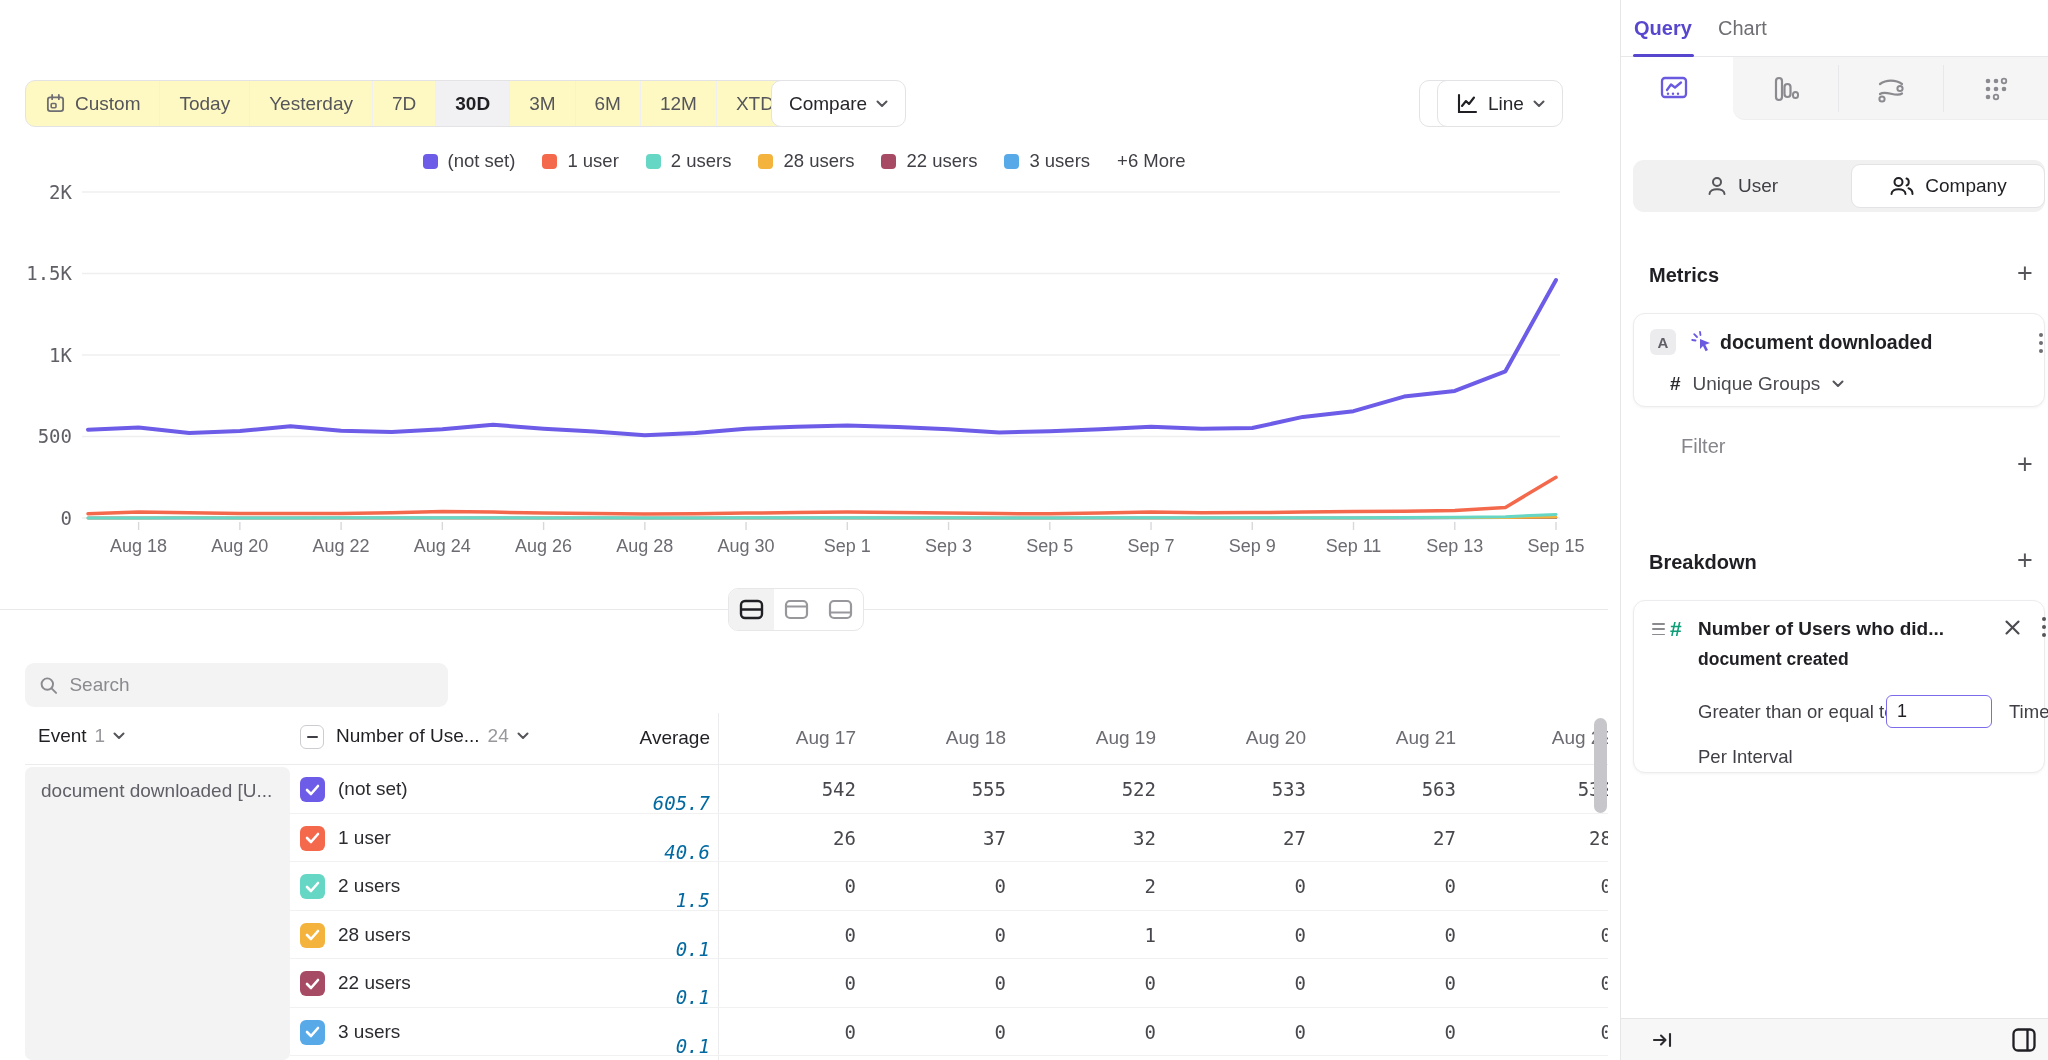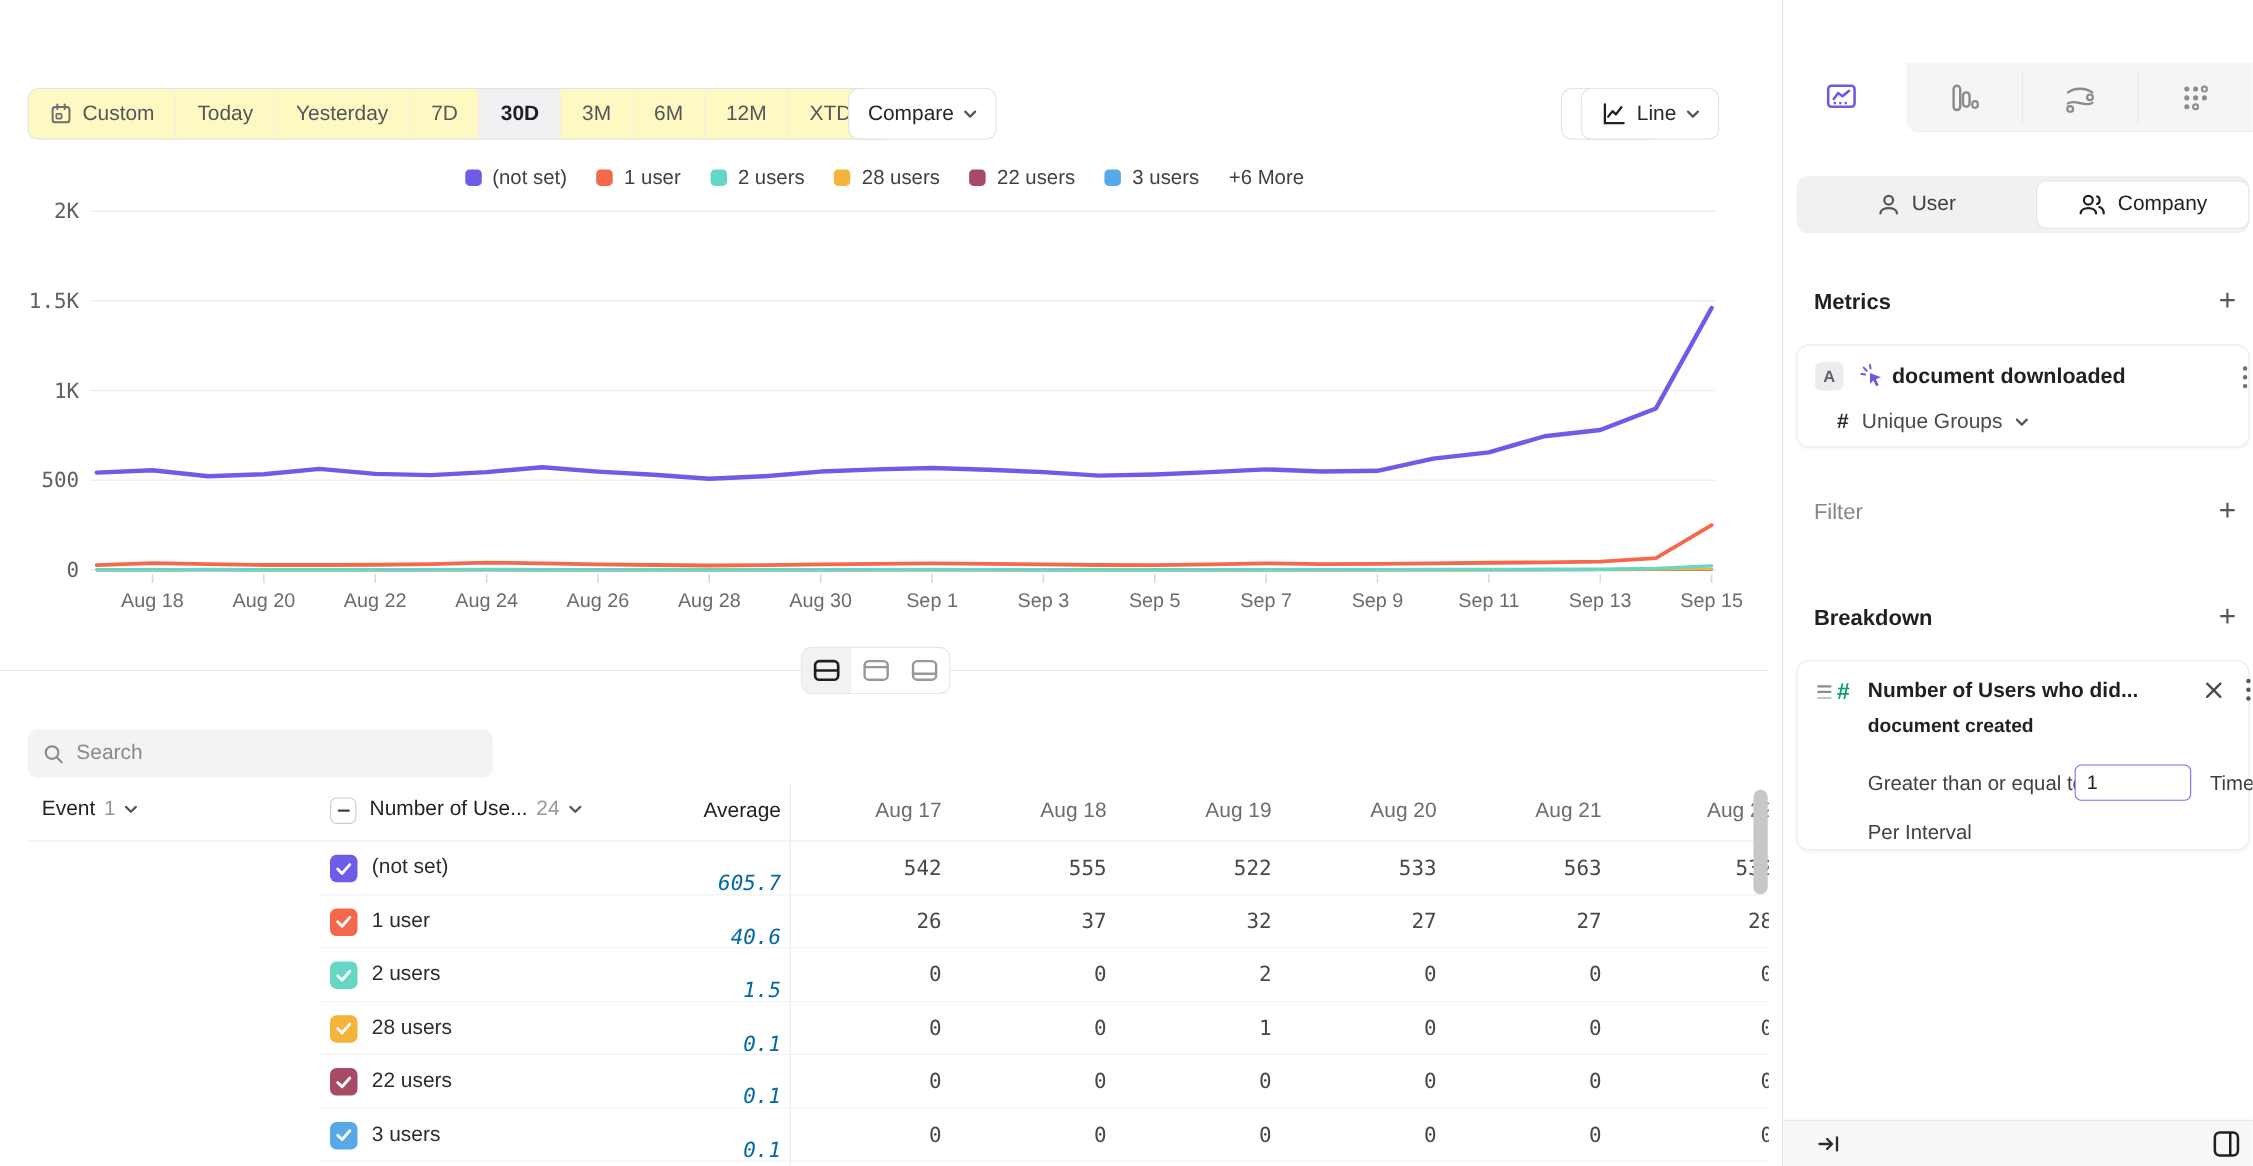--- a/index.html
+++ b/index.html
@@ -332,20 +332,23 @@
           <div class="date-h" style="left: 1018px;">Aug 19</div>
           <div class="date-h" style="left: 1168px;">Aug 20</div>
           <div class="date-h" style="left: 1318px;">Aug 21</div>
           <div class="date-h" style="left: 1468px; width: 156px;">Aug 22</div>
         </div>
       <div class="hline"></div>
     </div>
 
     <div class="col-divider"></div>
 
+    <div class="event-panel">
+      <span>document downloaded [U...</span>
+    </div>
 
     <div class="rows" id="rows">
         <div class="t-row" style="top: 0px;">
           <div class="cbx" style="background: rgb(108, 92, 231);">
             <svg width="15" height="12" viewBox="0 0 15 12">
               <polyline points="2,6 6,10 13,2" fill="none" stroke="#fff" stroke-width="2.6" stroke-linecap="round" stroke-linejoin="round"></polyline>
             </svg>
           </div>
           <span class="row-label">(not set)</span>
           <span class="row-avg mono">605.7</span>
@@ -431,20 +434,25 @@
           <span class="cell mono" style="left: 1028px;">0</span>
           <span class="cell mono" style="left: 1178px; width: 156px;">0</span>
         </div>
       </div>
 
     <div class="vscroll"></div>
   </div>
 
   <div class="sidebar">
 
+    <div class="sb-tabs">
+      <span class="sb-tab q">Query</span>
+      <span class="sb-tab c">Chart</span>
+      <div class="sb-underline"></div>
+    </div>
 
     <div class="ct-row">
       <div class="ct-gray"></div>
       <div class="ct-sep" style="left:217px;"></div>
       <div class="ct-sep" style="left:322px;"></div>
       <div class="ct-cell" style="left:0;">
         <svg width="30" height="28" viewBox="0 0 30 28">
           <rect x="3" y="3" width="24" height="19" rx="3" fill="none" stroke="#6a5ae0" stroke-width="2.3"></rect>
           <polyline points="8,15 12,9.5 16,12.5 22,7.5" fill="none" stroke="#6a5ae0" stroke-width="2.3" stroke-linecap="round" stroke-linejoin="round"></polyline>
           <circle cx="9" cy="18.7" r="1.2" fill="#6a5ae0"></circle>
@@ -519,21 +527,21 @@
       </svg>
       <div class="metric-agg">
         <span class="hash-dark">#</span>
         <span>Unique Groups</span>
         <svg width="12" height="8" viewBox="0 0 12 8">
             <polyline points="1.5,1.5 6,6 10.5,1.5" fill="none" stroke="#55555a" stroke-width="2" stroke-linecap="round" stroke-linejoin="round"></polyline>
           </svg>
       </div>
     </div>
 
-    <div class="sb-heading gray" style="top:455px;">Filter</div>
+    <div class="sb-heading gray" style="top:435px;margin-left:32px;">Filter</div>
     <div class="plus" style="top:449px;">+</div>
 
     <div class="sb-heading" style="top:551px;">Breakdown</div>
     <div class="plus" style="top:545px;">+</div>
 
     <div class="card bd-card">
       <div class="bd-title-row">
         <div class="drag-handle">
             <div></div>
             <div></div>

